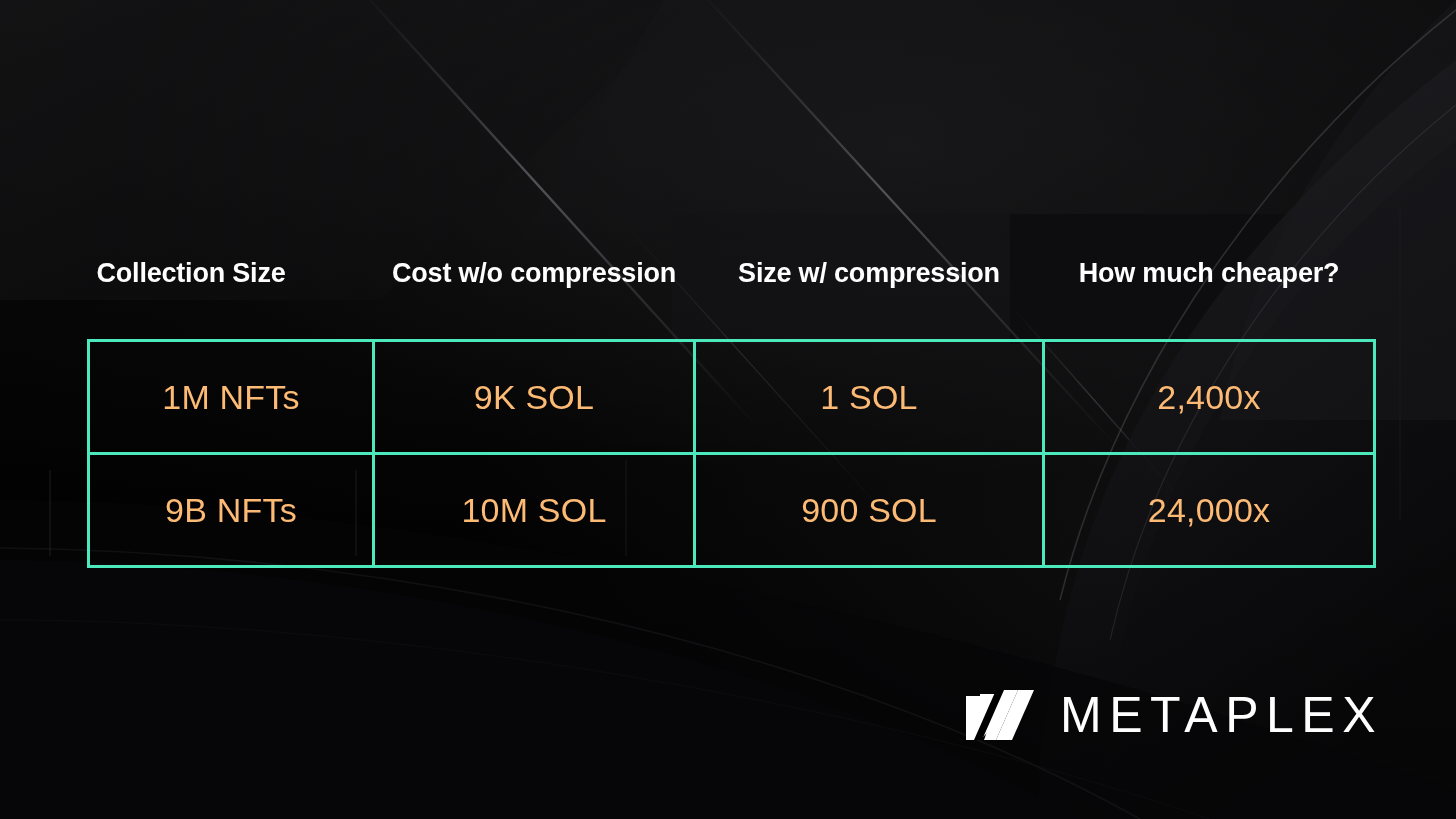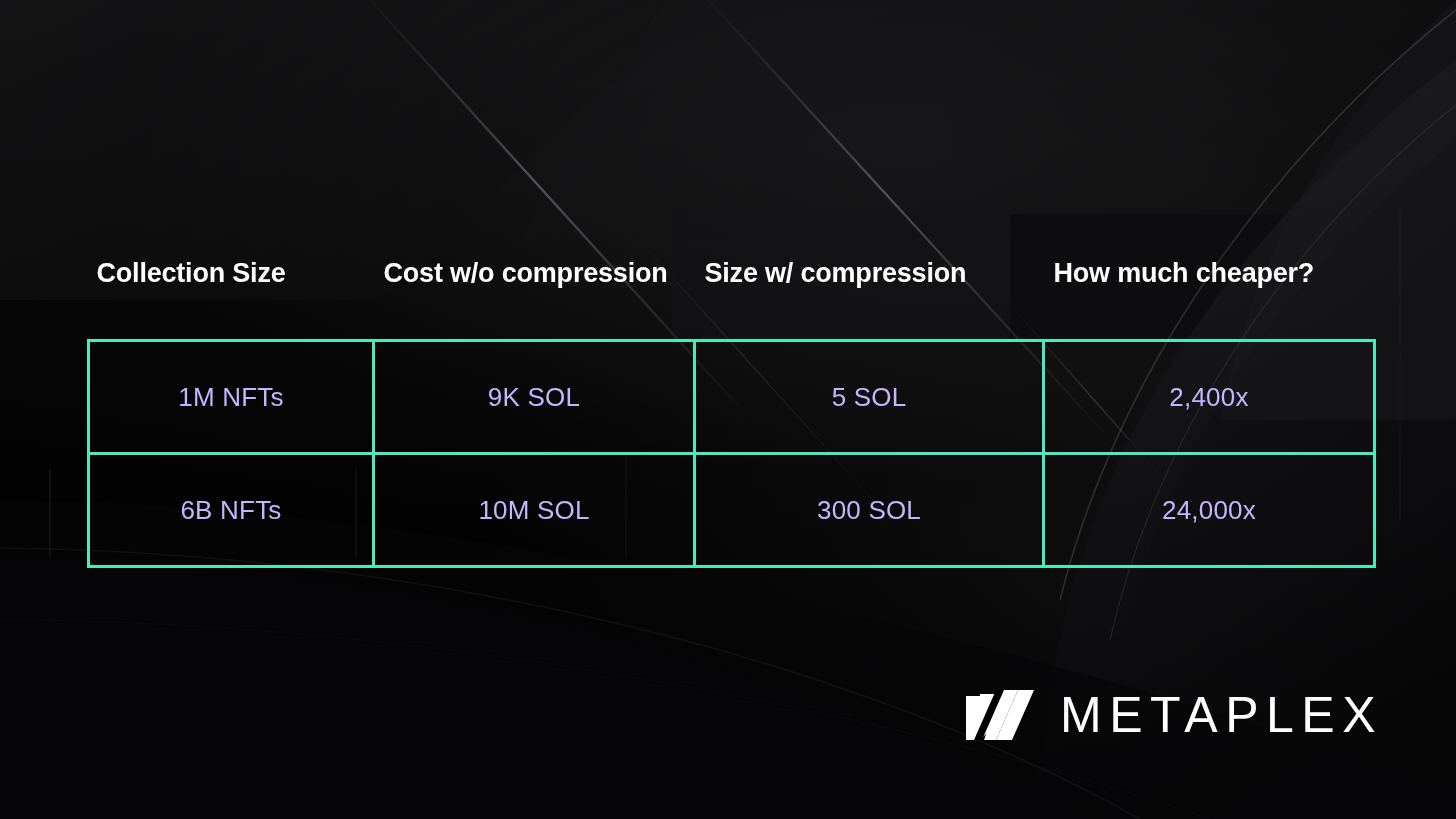--- a/index.html
+++ b/index.html
@@ -46,38 +46,38 @@
     table-layout: fixed;
   }
   table.cmp col.c0 { width: 285px; }
   table.cmp col.c1 { width: 321px; }
   table.cmp col.c2 { width: 349px; }
   table.cmp col.c3 { width: 331px; }
 
   th.hcell {
     height: 132px;
     vertical-align: middle;
-    text-align: left;
+    text-align: center;
     color: #ffffff;
     font-size: 27px;
     font-weight: 700;
     line-height: 1.42;
     letter-spacing: -0.2px;
     padding: 0 10px;
     border: 0;
     background: transparent;
   }
   th.hcell.left { text-align: left; padding-left: 8px; }
 
   td.dcell {
     height: 110px;
     vertical-align: middle;
     text-align: center;
-    color: #c4b5fd;
-    font-size: 26px;
+    color: #fdba74;
+    font-size: 34px;
     font-weight: 400;
     letter-spacing: 0.2px;
     border: 3px solid #4ce9bd;
     background: transparent;
     padding: 0 8px;
   }
 
   
   .logo {
     position: absolute;
@@ -175,27 +175,27 @@
           <th class="hcell left">Collection Size</th>
           <th class="hcell">Cost w/o compression</th>
           <th class="hcell">Size w/ compression</th>
           <th class="hcell">How much cheaper?</th>
         </tr>
       </thead>
       <tbody>
         <tr>
           <td class="dcell">1M NFTs</td>
           <td class="dcell">9K SOL</td>
-          <td class="dcell">5 SOL</td>
+          <td class="dcell">1 SOL</td>
           <td class="dcell">2,400x</td>
         </tr>
         <tr>
-          <td class="dcell">6B NFTs</td>
+          <td class="dcell">9B NFTs</td>
           <td class="dcell">10M SOL</td>
-          <td class="dcell">300 SOL</td>
+          <td class="dcell">900 SOL</td>
           <td class="dcell">24,000x</td>
         </tr>
       </tbody>
     </table>
   </div>
 
   <div class="logo">
     <svg class="logo-mark" viewBox="0 0 68 50">
       <polygon points="0,6 16,6 16,50 0,50" fill="#ffffff"></polygon>
       <polygon points="14,4 30,4 30,34 14,50" fill="#ffffff"></polygon>

